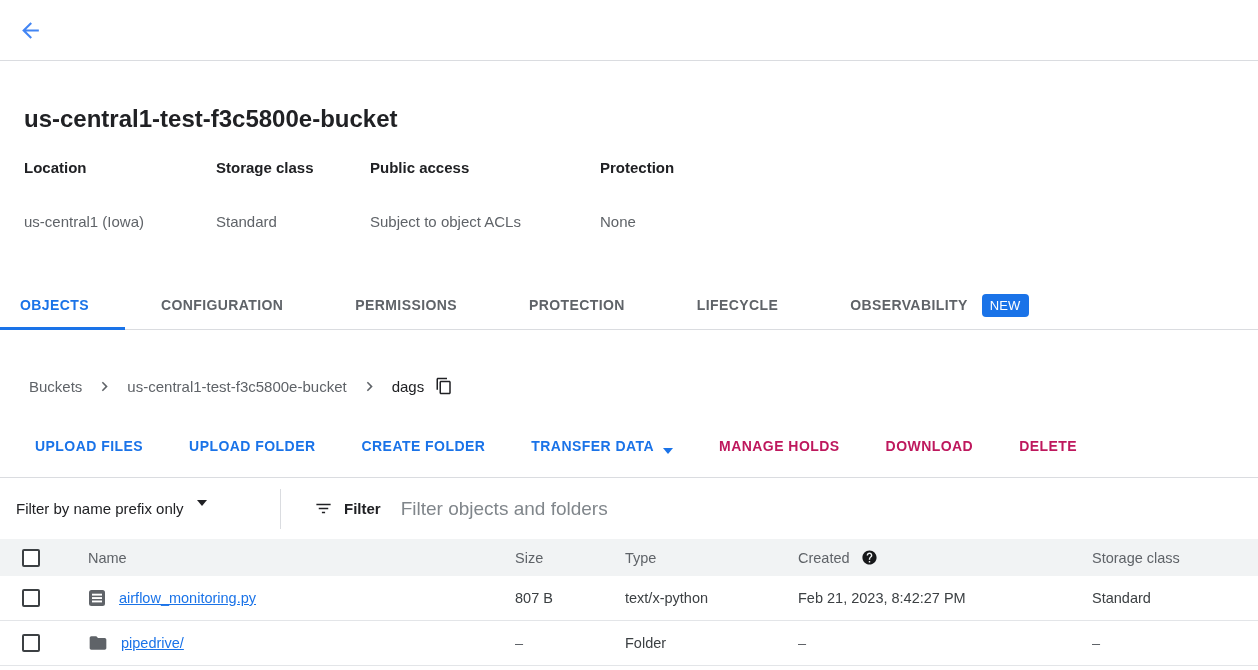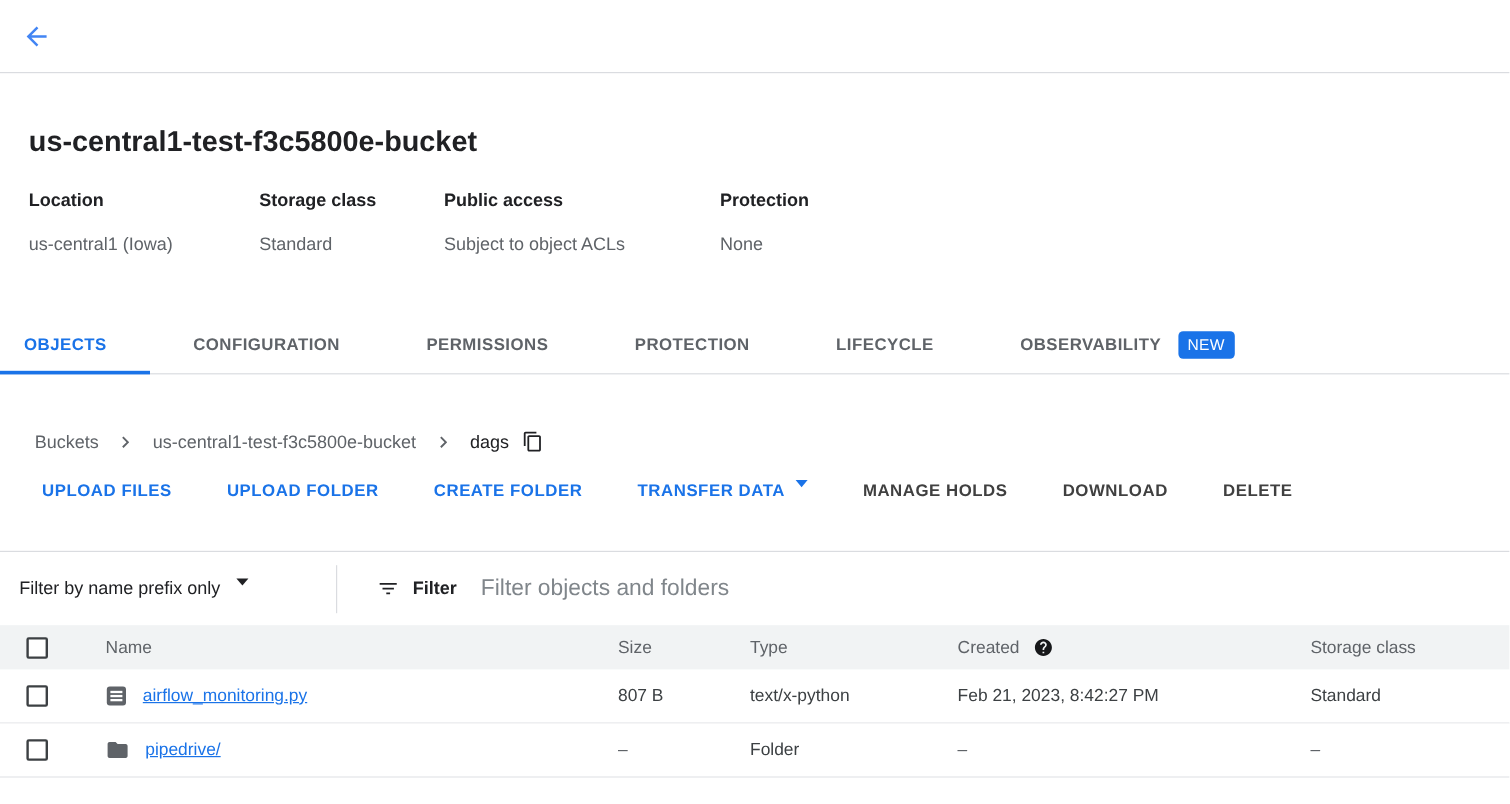--- a/index.html
+++ b/index.html
@@ -17,41 +17,41 @@
 
   
   .bucket-section { padding:44px 24px 0 24px; }
   .bucket-name { font-size:24px; font-weight:700; margin:0; line-height:28px; color:#202124; }
   .meta-row { display:flex; margin-top:26px; }
   .meta-col { }
   .meta-col:nth-child(1){ width:192px; }
   .meta-col:nth-child(2){ width:154px; }
   .meta-col:nth-child(3){ width:230px; }
   .meta-label { font-size:15px; font-weight:700; line-height:18px; color:#202124; }
-  .meta-value { margin-top:18px; font-size:15px; line-height:18px; color:#5f6368; }
+  .meta-value { margin-top:36px; font-size:15px; line-height:18px; color:#5f6368; }
 
   
   .tabs { display:flex; margin-top:50px; border-bottom:1px solid #dadce0; height:49px; }
   .tab { position:relative; display:flex; align-items:center; padding:0 36px; font-size:14px; font-weight:600; letter-spacing:.4px; color:#5f6368; cursor:pointer; white-space:nowrap; }
   .tab:first-child { padding-left:20px; }
   .tab.active { color:#1a73e8; }
   .tab.active::after { content:""; position:absolute; left:0; right:0; bottom:-1px; height:3px; background:#1a73e8; }
   .badge { background:#1a73e8; color:#fff; font-size:13px; font-weight:400; letter-spacing:.2px; padding:4px 8px; border-radius:4px; margin-left:14px; }
 
   
   .breadcrumb { display:flex; align-items:center; margin:44px 0 0 29px; height:24px; font-size:15px; color:#5f6368; }
   .crumb { cursor:pointer; }
   .crumb.current { color:#202124; cursor:default; }
   .crumb-sep { display:flex; align-items:center; margin:0 13px; }
   .copy-btn { background:none; border:none; padding:0; margin-left:11px; display:flex; align-items:center; cursor:pointer; }
 
   
   .actions { display:flex; align-items:center; margin-top:18px; height:40px; padding-left:12px; }
-  .action-btn { background:none; border:none; font-family:inherit; font-size:14px; font-weight:600; letter-spacing:.45px; color:#1a73e8; padding:0 23px; height:36px; display:flex; align-items:flex-start; gap:9px; cursor:pointer; white-space:nowrap; }
-  .action-btn.disabled { color:#404040; cursor:default; }
+  .action-btn { background:none; border:none; font-family:inherit; font-size:14px; font-weight:600; letter-spacing:.45px; color:#1a73e8; padding:0 23px; height:36px; display:flex; align-items:flex-end; gap:9px; cursor:pointer; white-space:nowrap; }
+  .action-btn.disabled { color:#be185d; cursor:default; }
   .caret { width:0; height:0; border-left:5px solid transparent; border-right:5px solid transparent; border-top:6px solid currentColor; display:inline-block; }
 
   
   .filter-bar { margin-top:21px; border-top:1px solid #dadce0; height:62px; display:flex; align-items:center; }
   .prefix-select { display:flex; align-items:flex-start; gap:13px; padding-left:16px; width:280px; font-size:15px; color:#202124; cursor:pointer; }
   .caret-dark { border-top-color:#202124; }
   .vdivider { width:1px; height:40px; background:#dadce0; }
   .filter-icon-wrap { margin-left:33px; display:flex; align-items:center; }
   .filter-label { font-size:15px; font-weight:700; margin-left:11px; color:#202124; }
   .filter-input { border:none; outline:none; font-family:inherit; font-size:19px; margin-left:18px; flex:1; color:#202124; background:transparent; }

